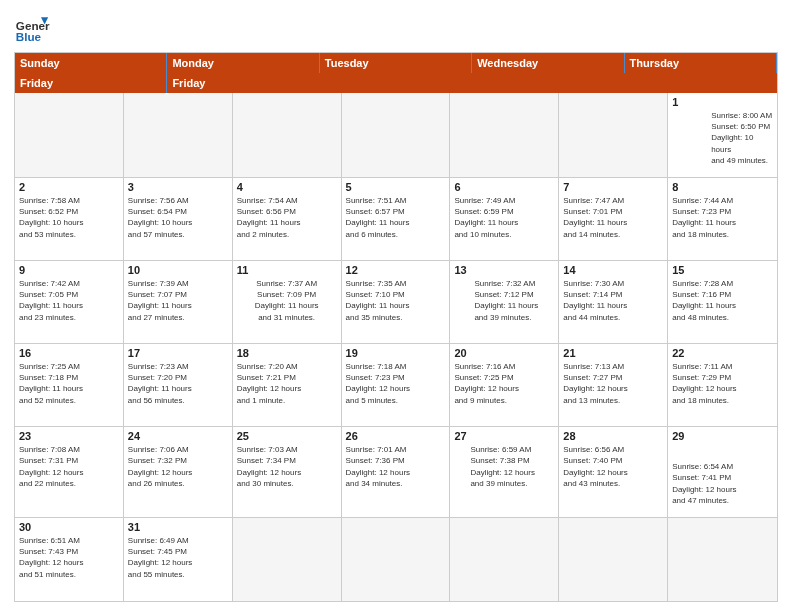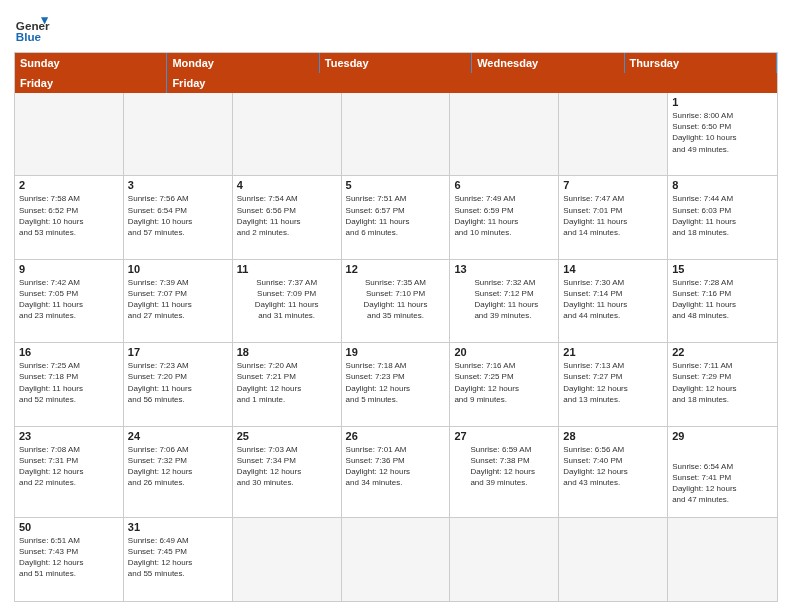--- a/index.html
+++ b/index.html
@@ -127,21 +127,21 @@
       </div>
     <div class="cal-body">
     <div class="cal-cell empty"></div>
         <div class="cal-cell empty"></div>
         <div class="cal-cell empty"></div>
         <div class="cal-cell empty"></div>
         <div class="cal-cell empty"></div>
         <div class="cal-cell empty"></div>
         <div class="cal-cell">
           <span class="day-num">1</span>
-          <div class="cell-text" style="white-space: pre-line;">Sunrise: 8:00 AM
+          <div class="cell-text" style="white-space: pre-line; margin-left: 39px;">Sunrise: 8:00 AM
 Sunset: 6:50 PM
 Daylight: 10 hours
 and 49 minutes.</div>
         </div>
         <div class="cal-cell">
           <span class="day-num">2</span>
           <div class="cell-text" style="white-space: pre-line;">Sunrise: 7:58 AM
 Sunset: 6:52 PM
 Daylight: 10 hours
 and 53 minutes.</div>
@@ -177,21 +177,21 @@
         <div class="cal-cell">
           <span class="day-num">7</span>
           <div class="cell-text" style="white-space: pre-line;">Sunrise: 7:47 AM
 Sunset: 7:01 PM
 Daylight: 11 hours
 and 14 minutes.</div>
         </div>
         <div class="cal-cell">
           <span class="day-num">8</span>
           <div class="cell-text" style="white-space: pre-line;">Sunrise: 7:44 AM
-Sunset: 6:03 PM
+Sunset: 7:23 PM
 Daylight: 11 hours
 and 18 minutes.</div>
         </div>
         <div class="cal-cell">
           <span class="day-num">9</span>
           <div class="cell-text" style="white-space: pre-line;">Sunrise: 7:42 AM
 Sunset: 7:05 PM
 Daylight: 11 hours
 and 23 minutes.</div>
         </div>
@@ -204,21 +204,21 @@
         </div>
         <div class="cal-cell">
           <span class="day-num">11</span>
           <div class="cell-text" style="white-space: pre-line; text-align: center;">Sunrise: 7:37 AM
 Sunset: 7:09 PM
 Daylight: 11 hours
 and 31 minutes.</div>
         </div>
         <div class="cal-cell">
           <span class="day-num">12</span>
-          <div class="cell-text" style="white-space: pre-line; text-align: center;">Sunrise: 7:35 AM
+          <div class="cell-text" style="white-space: pre-line;">Sunrise: 7:35 AM
 Sunset: 7:10 PM
 Daylight: 11 hours
 and 35 minutes.</div>
         </div>
         <div class="cal-cell">
           <span class="day-num">13</span>
           <div class="cell-text" style="white-space: pre-line; margin-left: 20px;">Sunrise: 7:32 AM
 Sunset: 7:12 PM
 Daylight: 11 hours
 and 39 minutes.</div>
@@ -329,21 +329,21 @@
 and 43 minutes.</div>
         </div>
         <div class="cal-cell">
           <span class="day-num">29</span>
           <div class="cell-text" style="white-space: pre-line; margin-top: 19px;">Sunrise: 6:54 AM
 Sunset: 7:41 PM
 Daylight: 12 hours
 and 47 minutes.</div>
         </div>
         <div class="cal-cell last-row">
-          <span class="day-num">50</span>
+          <span class="day-num">30</span>
           <div class="cell-text" style="white-space: pre-line;">Sunrise: 6:51 AM
 Sunset: 7:43 PM
 Daylight: 12 hours
 and 51 minutes.</div>
         </div>
         <div class="cal-cell last-row">
           <span class="day-num">31</span>
           <div class="cell-text" style="white-space: pre-line;">Sunrise: 6:49 AM
 Sunset: 7:45 PM
 Daylight: 12 hours

